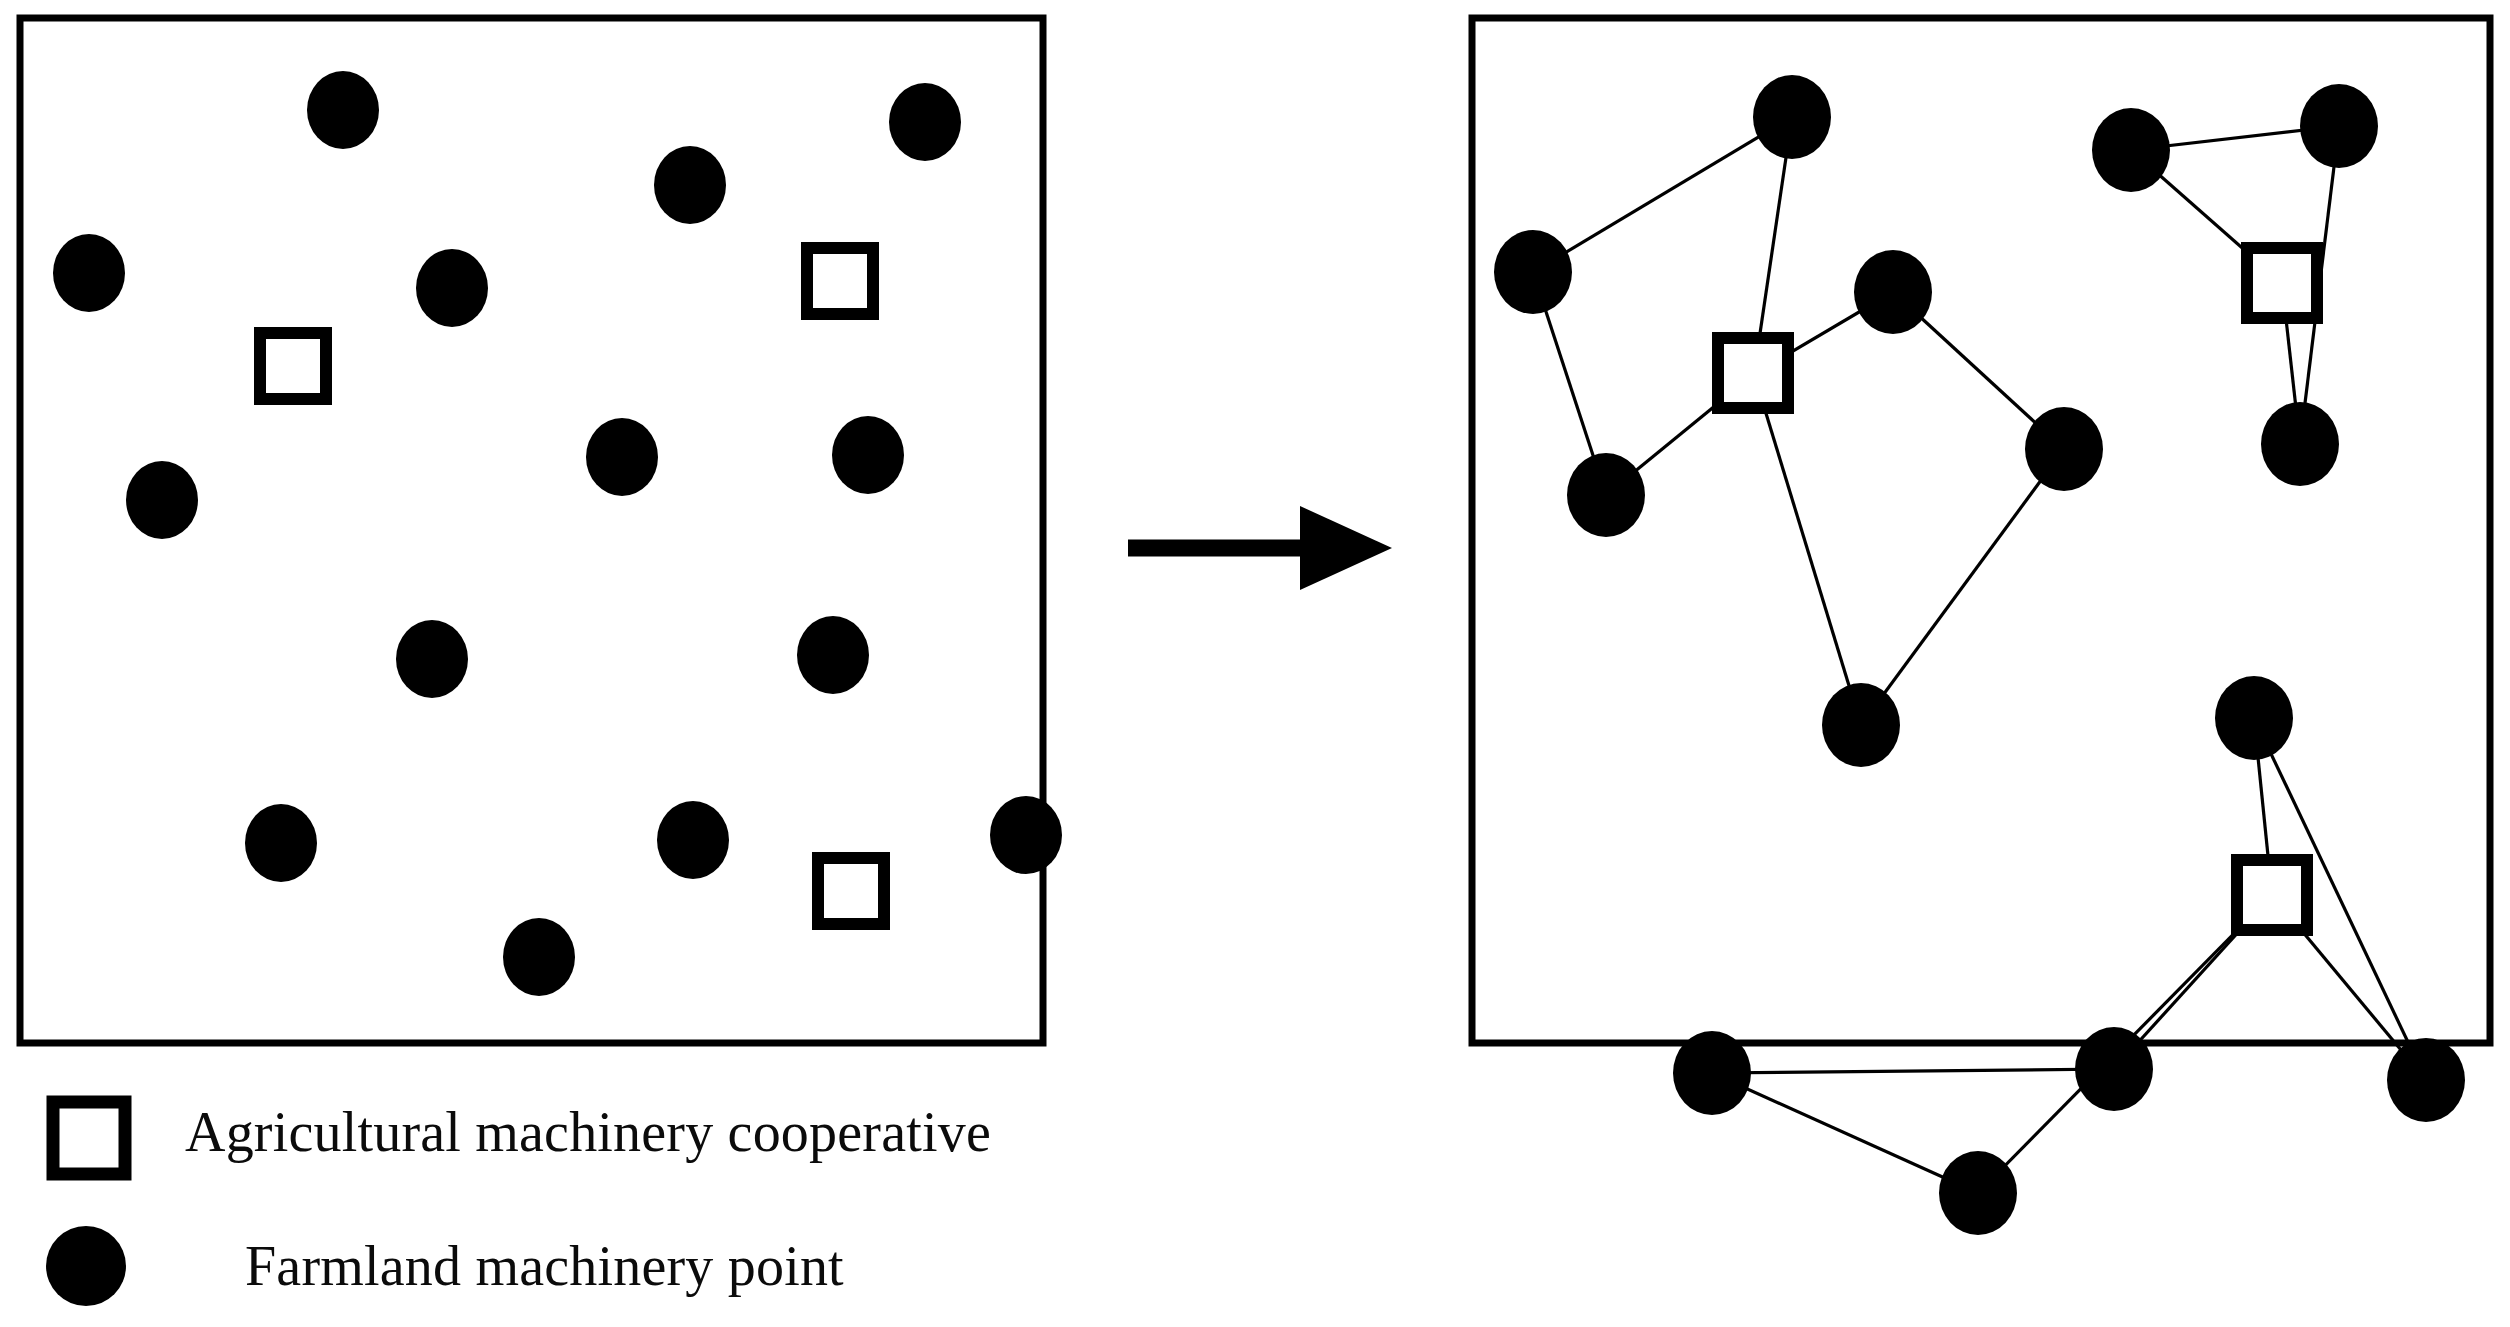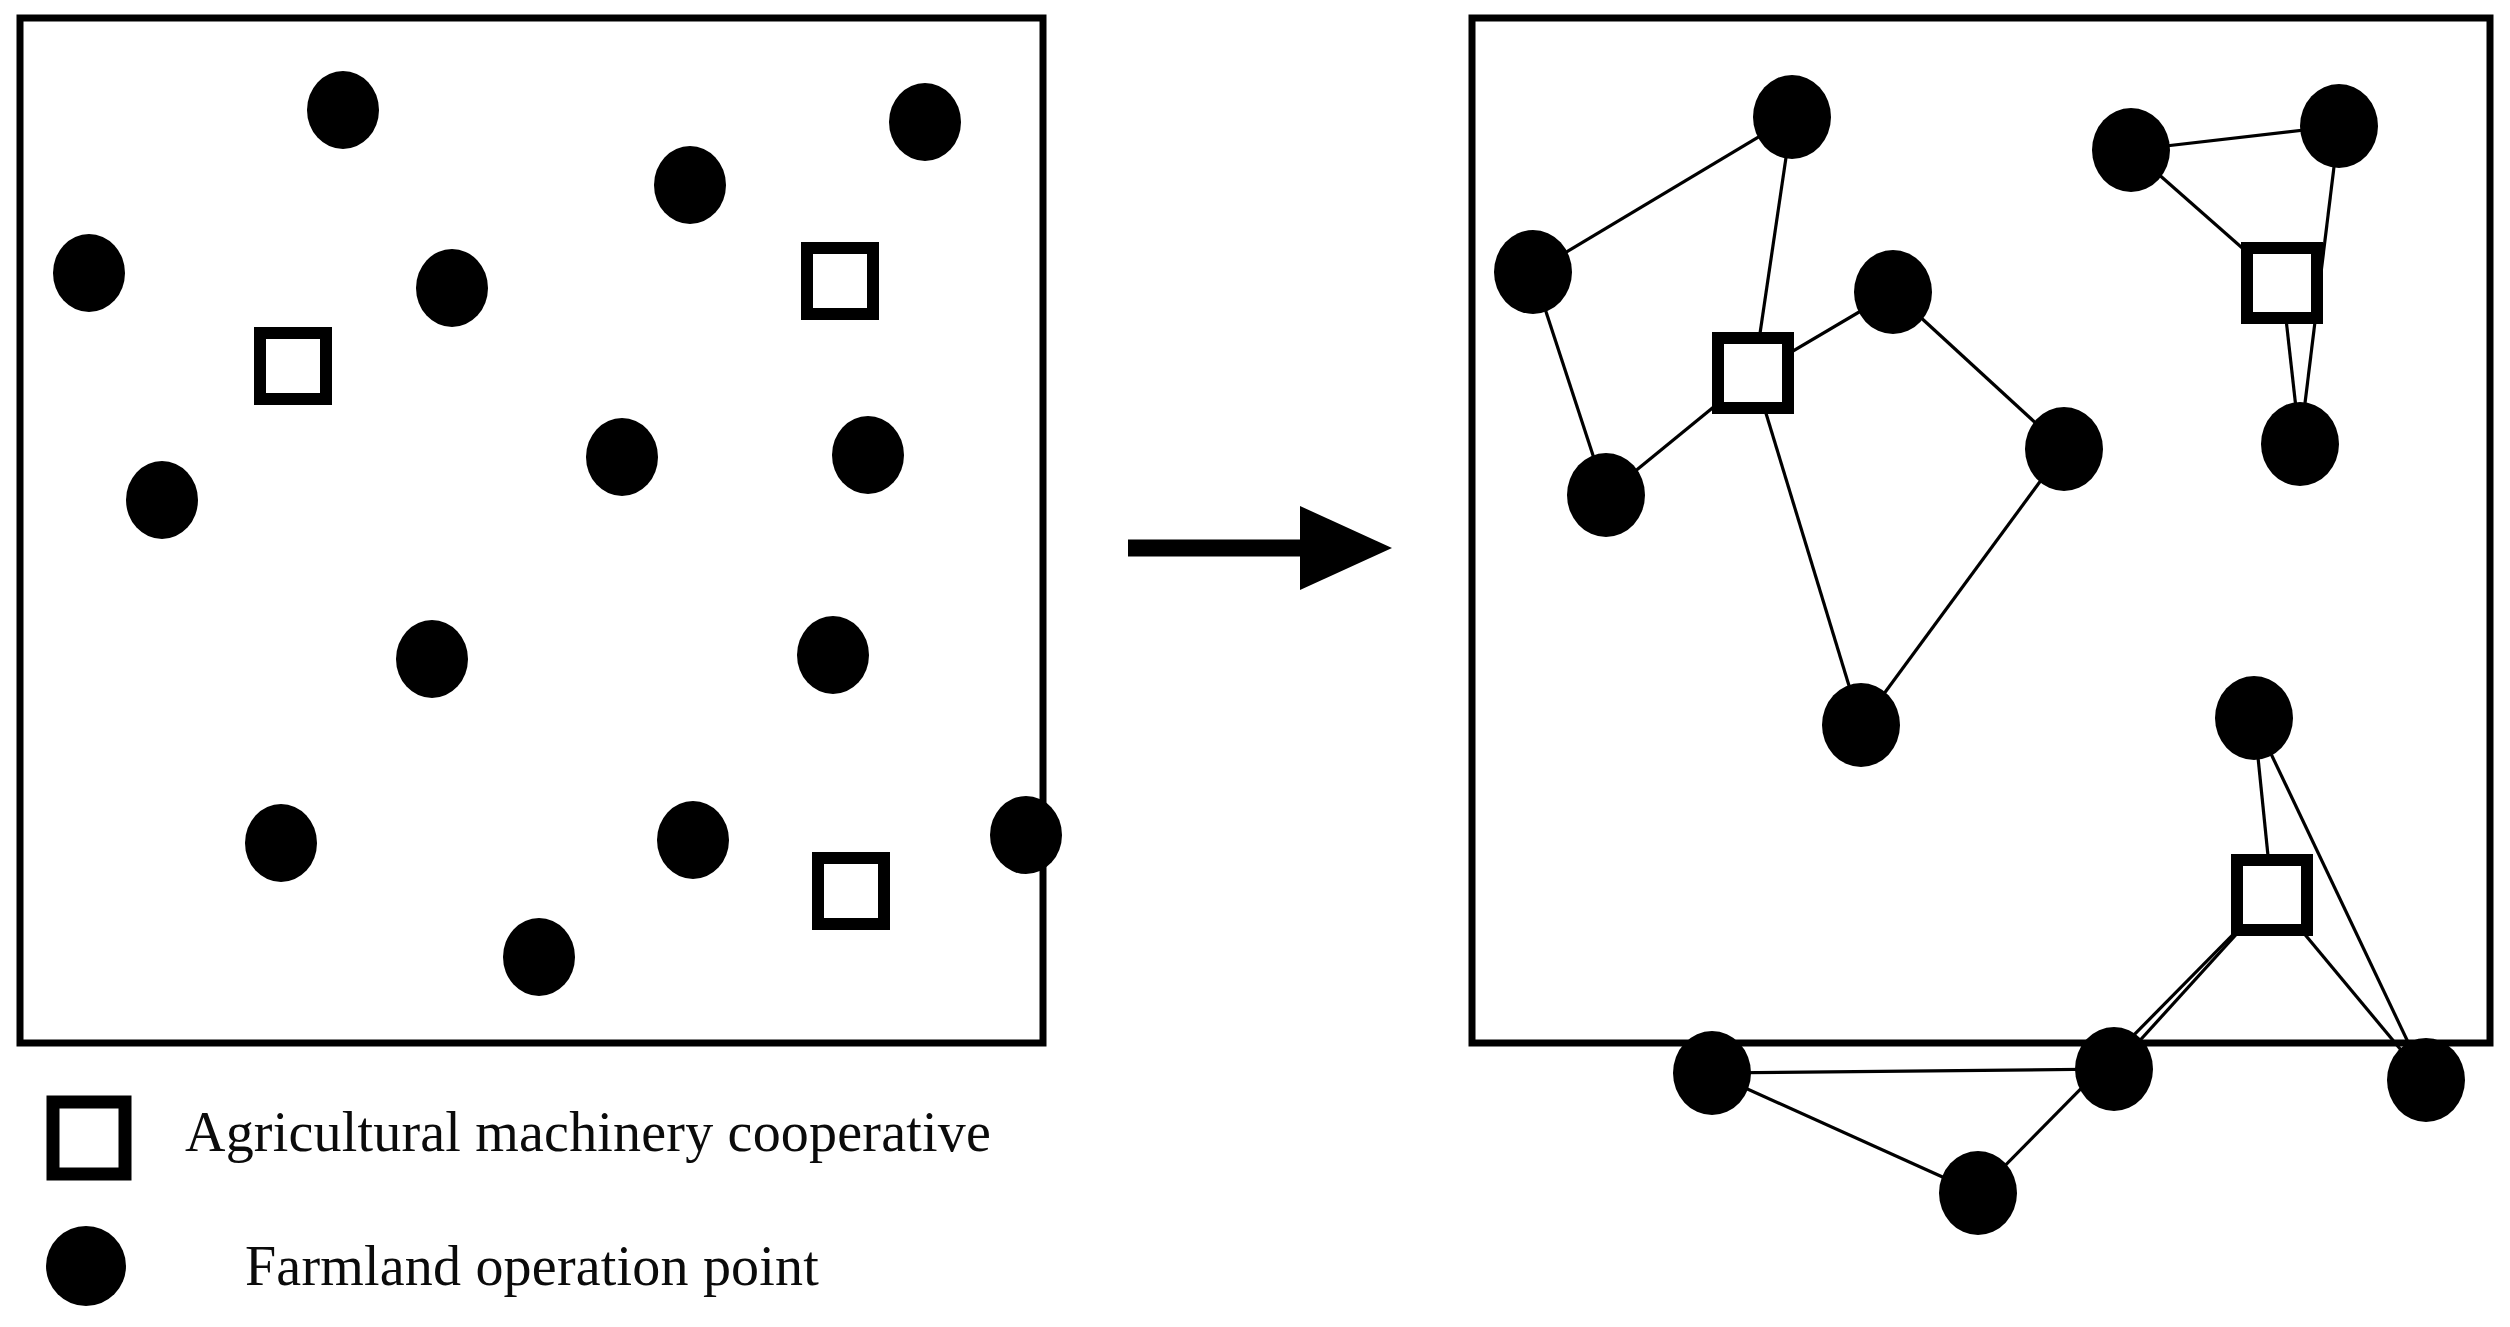--- a/index.html
+++ b/index.html
@@ -175,15 +175,15 @@
     </g>
 
     <g>
       <rect class="legend-square" x="53" y="1102" width="72" height="72"></rect>
       <ellipse class="legend-circle" cx="86" cy="1266" rx="40" ry="40"></ellipse>
     </g>
   </svg>
 
   <div class="legend-text" id="legend-label-cooperative">Agricultural machinery cooperative</div>
 
-  <div class="legend-text" id="legend-label-farmland">Farmland operation point</div>
+  <div class="legend-text" id="legend-label-farmland">Farmland machinery point</div>
 
 </div>
 
 </body></html>

